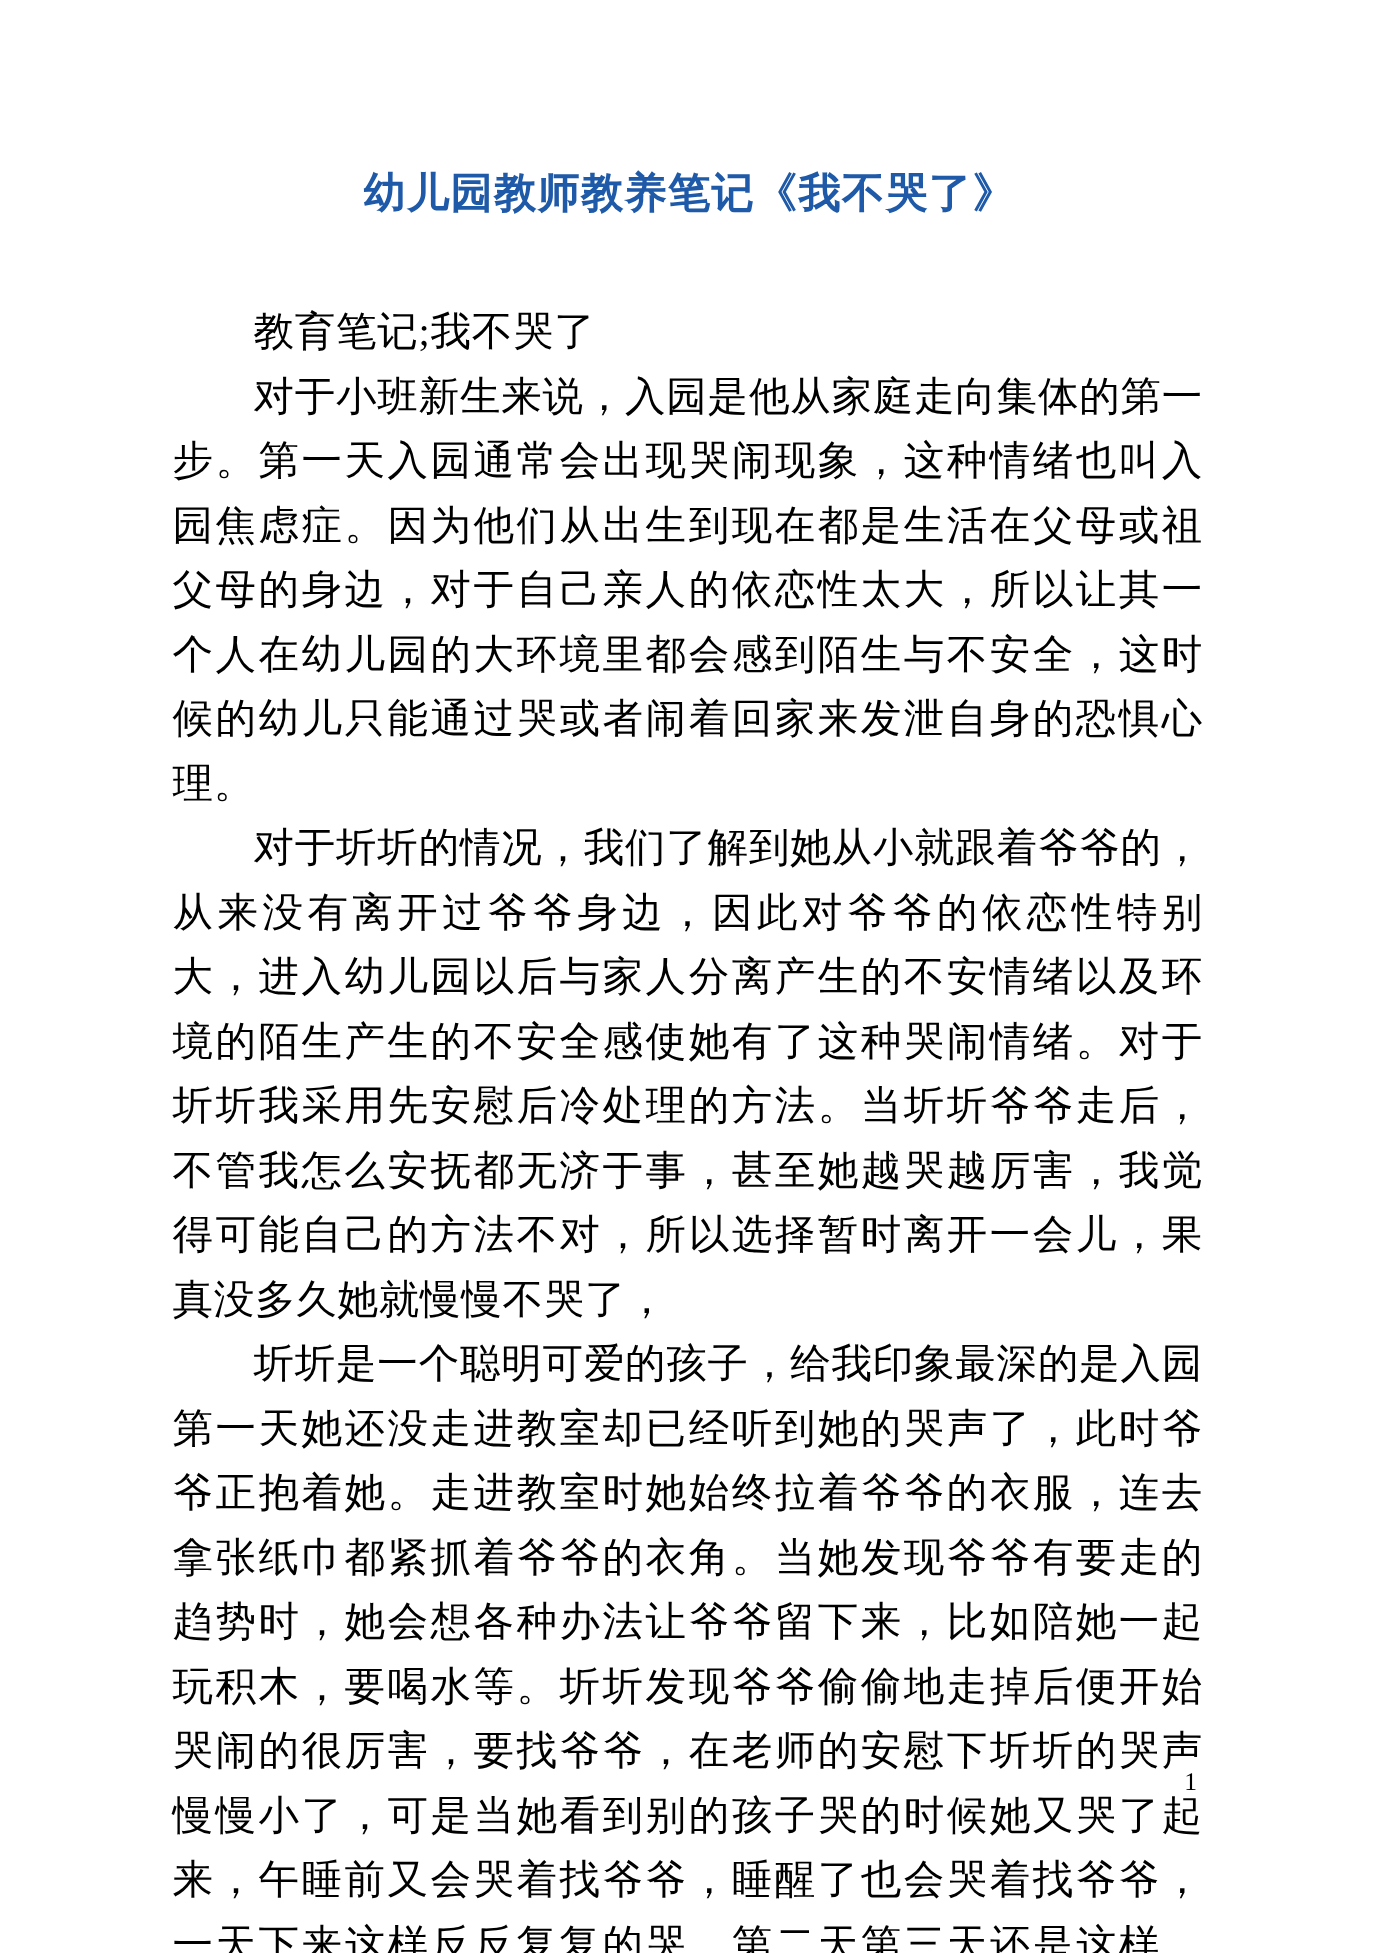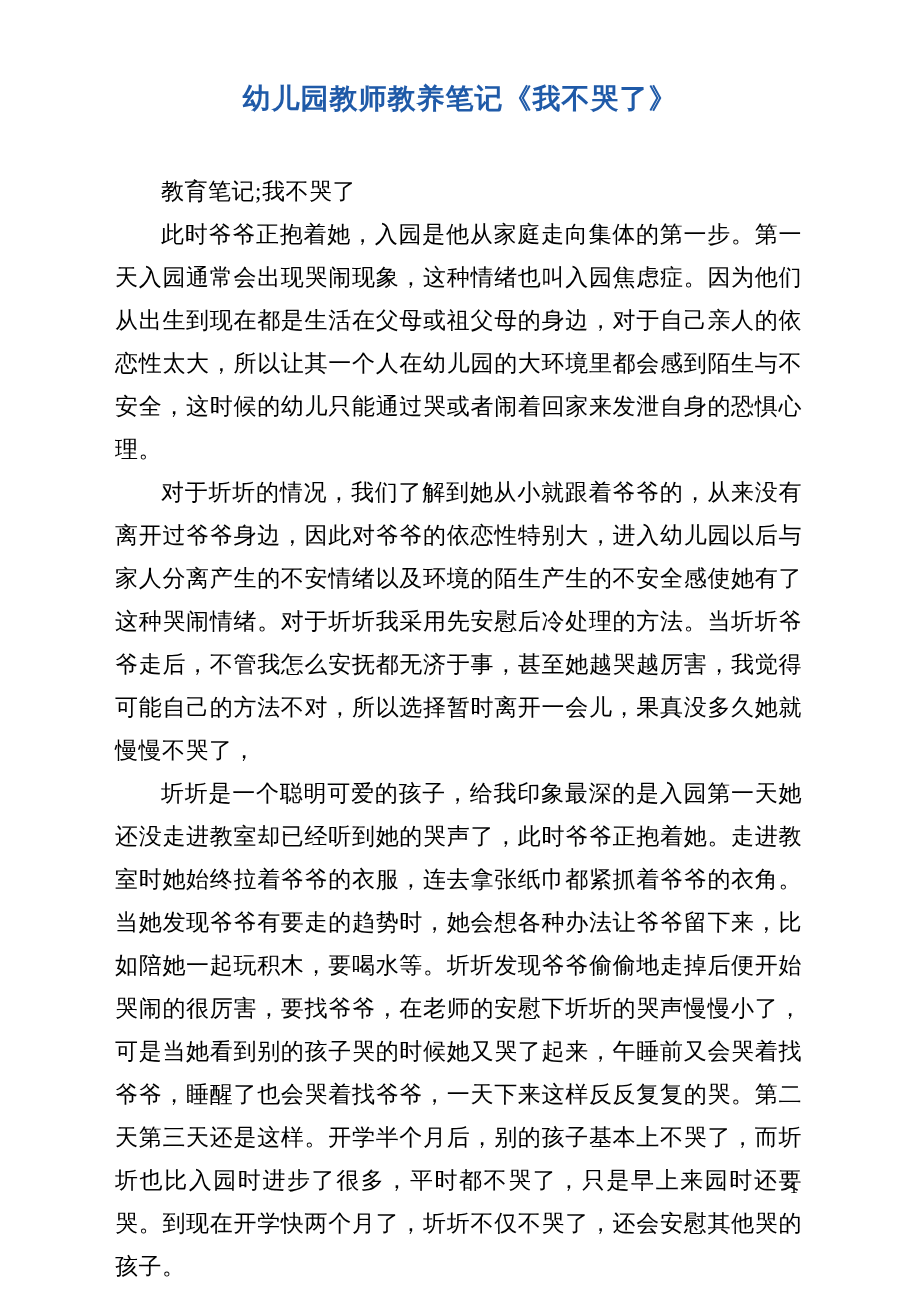--- a/index.html
+++ b/index.html
@@ -11,35 +11,35 @@
     position: relative;
     width: 920px;
     height: 1302px;
     background: #ffffff;
     font-family: "Liberation Serif", "DejaVu Serif", serif;
     color: #000000;
     overflow: hidden;
     box-sizing: border-box;
   }
   .doc-title {
-    margin: 12px;
-    padding-top: 68px;
+    margin: 0;
+    padding-top: 110px;
     text-align: center;
     font-size: 28px;
     font-weight: bold;
     color: #1f5aa8;
     letter-spacing: 1px;
     font-family: "Liberation Serif", "DejaVu Serif", serif;
   }
   .doc-body {
     margin: 52px 118px 0 115px;
   }
   .doc-body p {
     margin: 0;
-    font-size: 23px;
+    font-size: 27px;
     line-height: 43px;
     text-align: justify;
     text-indent: 2em;
     word-break: break-all;
     letter-spacing: 0.5px;
   }
   .page-number {
     position: absolute;
     top: 1178px;
     right: 122px;
@@ -49,20 +49,20 @@
 </style>
 </head>
 <body>
 
 <div class="page">
 
   <h1 class="doc-title" style="color: rgb(31, 90, 168);">幼儿园教师教养笔记《我不哭了》</h1>
 
   <div class="doc-body">
     <p>教育笔记;我不哭了</p>
-    <p>此时爷爷正抱着她，入园是他从家庭走向集体的第一步。第一天入园通常会出现哭闹现象，这种情绪也叫入园焦虑症。因为他们从出生到现在都是生活在父母或祖父母的身边，对于自己亲人的依恋性太大，所以让其一个人在幼儿园的大环境里都会感到陌生与不安全，这时候的幼儿只能通过哭或者闹着回家来发泄自身的恐惧心理。</p>
+    <p>对于小班新生来说，入园是他从家庭走向集体的第一步。第一天入园通常会出现哭闹现象，这种情绪也叫入园焦虑症。因为他们从出生到现在都是生活在父母或祖父母的身边，对于自己亲人的依恋性太大，所以让其一个人在幼儿园的大环境里都会感到陌生与不安全，这时候的幼儿只能通过哭或者闹着回家来发泄自身的恐惧心理。</p>
     <p>对于圻圻的情况，我们了解到她从小就跟着爷爷的，从来没有离开过爷爷身边，因此对爷爷的依恋性特别大，进入幼儿园以后与家人分离产生的不安情绪以及环境的陌生产生的不安全感使她有了这种哭闹情绪。对于圻圻我采用先安慰后冷处理的方法。当圻圻爷爷走后，不管我怎么安抚都无济于事，甚至她越哭越厉害，我觉得可能自己的方法不对，所以选择暂时离开一会儿，果真没多久她就慢慢不哭了，</p>
     <p>圻圻是一个聪明可爱的孩子，给我印象最深的是入园第一天她还没走进教室却已经听到她的哭声了，此时爷爷正抱着她。走进教室时她始终拉着爷爷的衣服，连去拿张纸巾都紧抓着爷爷的衣角。当她发现爷爷有要走的趋势时，她会想各种办法让爷爷留下来，比如陪她一起玩积木，要喝水等。圻圻发现爷爷偷偷地走掉后便开始哭闹的很厉害，要找爷爷，在老师的安慰下圻圻的哭声慢慢小了，可是当她看到别的孩子哭的时候她又哭了起来，午睡前又会哭着找爷爷，睡醒了也会哭着找爷爷，一天下来这样反反复复的哭。第二天第三天还是这样。开学半个月后，别的孩子基本上不哭了，而圻圻也比入园时进步了很多，平时都不哭了，只是早上来园时还要哭。到现在开学快两个月了，圻圻不仅不哭了，还会安慰其他哭的孩子。</p>
   </div>
 
   <div class="page-number">1</div>
 
 </div>
 
 </body></html>

